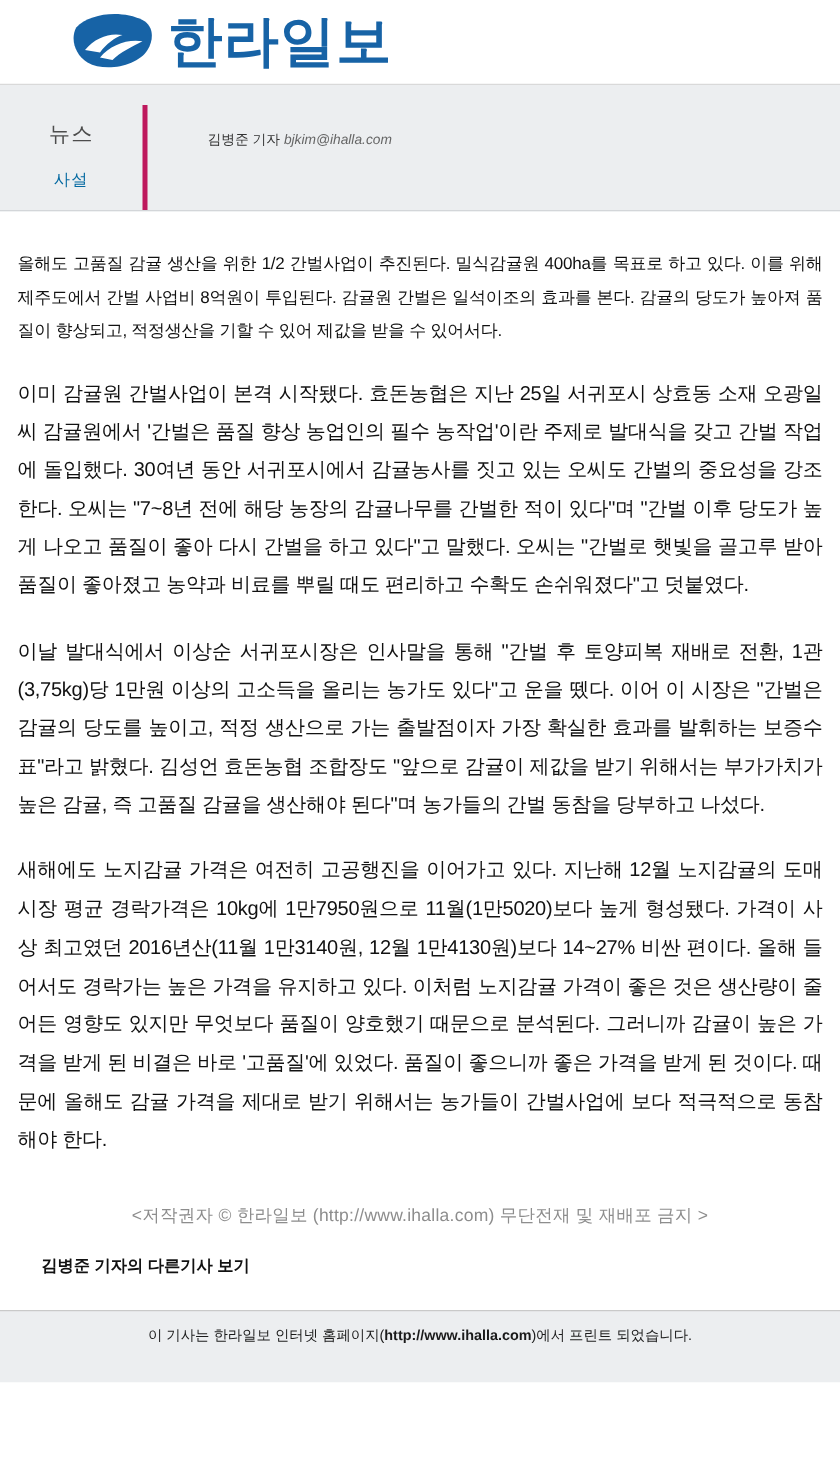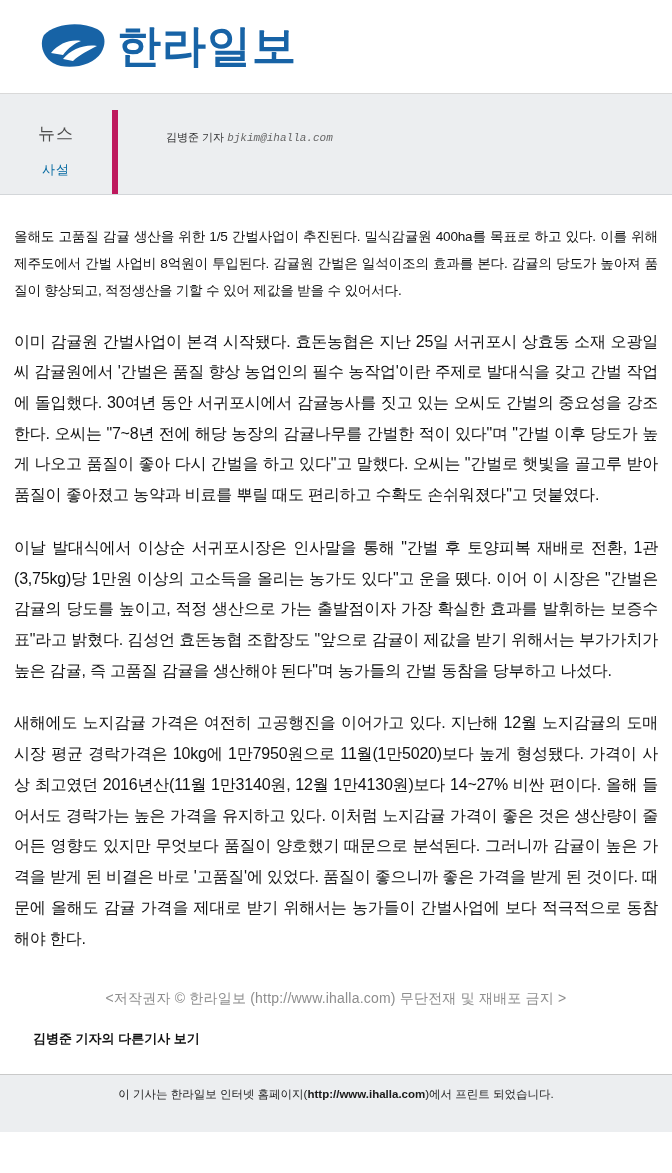--- a/index.html
+++ b/index.html
@@ -13,25 +13,25 @@
     font-family: "Liberation Sans", sans-serif;
     color: #1a1a1a;
   }
   .page {
     width: 672px;
     position: relative;
   }
 
   
   .masthead {
-    height: 94px;
+    height: 68px;
     border-bottom: 1px solid #d9d9d9;
     display: flex;
     align-items: center;
-    padding-left: 41px;
+    padding-left: 58px;
     background: #ffffff;
   }
   .logo-wrap {
     display: flex;
     align-items: center;
     gap: 10px;
   }
   .logo-mark {
     width: 66px;
     height: 52px;
@@ -55,21 +55,21 @@
   }
   .title-row {
     display: flex;
     align-items: flex-start;
   }
   .kicker-col {
     width: 118px;
     flex: 0 0 118px;
     text-align: center;
     padding-top: 12px;
-    border-right: 6px solid #be185d;
+    border-right: 4px solid #be185d;
     min-height: 84px;
   }
   .kicker-main {
     font-size: 17px;
     color: #4d4d4d;
     letter-spacing: 1px;
   }
   .kicker-sub {
     font-size: 13px;
     color: #0369a1;
@@ -90,21 +90,20 @@
   .byline {
     margin-top: 16px;
     font-size: 11px;
     color: #555555;
     padding-left: 30px;
   }
   .byline .reporter { color: #333333; }
   .byline .email {
     color: #666666;
     font-style: italic;
-    font-family: Liberation Mono, monospace;
   }
   .pubdate {
     text-align: right;
     font-size: 11px;
     color: #5a5a5a;
     padding: 16px 18px 10px 0;
     letter-spacing: 0.2px;
   }
 
   
@@ -186,21 +185,21 @@
       <div class="headline-col">
         <div class="byline">
           <span class="reporter">김병준 기자</span>
           <span class="email">bjkim@ihalla.com</span>
         </div>
       </div>
     </div>
   </div>
 
   <div class="article">
-    <p class="lead">올해도 고품질 감귤 생산을 위한 1/5 간벌사업이 추진된다. 밀식감귤원 400ha를 목표로 하고 있다. 이를 위해 제주도에서 간벌 사업비 8억원이 투입된다. 감귤원 간벌은 일석이조의 효과를 본다. 감귤의 당도가 높아져 품질이 향상되고, 적정생산을 기할 수 있어 제값을 받을 수 있어서다.</p>
+    <p class="lead">올해도 고품질 감귤 생산을 위한 1/2 간벌사업이 추진된다. 밀식감귤원 400ha를 목표로 하고 있다. 이를 위해 제주도에서 간벌 사업비 8억원이 투입된다. 감귤원 간벌은 일석이조의 효과를 본다. 감귤의 당도가 높아져 품질이 향상되고, 적정생산을 기할 수 있어 제값을 받을 수 있어서다.</p>
     <p>이미 감귤원 간벌사업이 본격 시작됐다. 효돈농협은 지난 25일 서귀포시 상효동 소재 오광일씨 감귤원에서 '간벌은 품질 향상 농업인의 필수 농작업'이란 주제로 발대식을 갖고 간벌 작업에 돌입했다. 30여년 동안 서귀포시에서 감귤농사를 짓고 있는 오씨도 간벌의 중요성을 강조한다. 오씨는 "7~8년 전에 해당 농장의 감귤나무를 간벌한 적이 있다"며 "간벌 이후 당도가 높게 나오고 품질이 좋아 다시 간벌을 하고 있다"고 말했다. 오씨는 "간벌로 햇빛을 골고루 받아 품질이 좋아졌고 농약과 비료를 뿌릴 때도 편리하고 수확도 손쉬워졌다"고 덧붙였다.</p>
     <p>이날 발대식에서 이상순 서귀포시장은 인사말을 통해 "간벌 후 토양피복 재배로 전환, 1관(3,75kg)당 1만원 이상의 고소득을 올리는 농가도 있다"고 운을 뗐다. 이어 이 시장은 "간벌은 감귤의 당도를 높이고, 적정 생산으로 가는 출발점이자 가장 확실한 효과를 발휘하는 보증수표"라고 밝혔다. 김성언 효돈농협 조합장도 "앞으로 감귤이 제값을 받기 위해서는 부가가치가 높은 감귤, 즉 고품질 감귤을 생산해야 된다"며 농가들의 간벌 동참을 당부하고 나섰다.</p>
     <p>새해에도 노지감귤 가격은 여전히 고공행진을 이어가고 있다. 지난해 12월 노지감귤의 도매시장 평균 경락가격은 10kg에 1만7950원으로 11월(1만5020)보다 높게 형성됐다. 가격이 사상 최고였던 2016년산(11월 1만3140원, 12월 1만4130원)보다 14~27% 비싼 편이다. 올해 들어서도 경락가는 높은 가격을 유지하고 있다. 이처럼 노지감귤 가격이 좋은 것은 생산량이 줄어든 영향도 있지만 무엇보다 품질이 양호했기 때문으로 분석된다. 그러니까 감귤이 높은 가격을 받게 된 비결은 바로 '고품질'에 있었다. 품질이 좋으니까 좋은 가격을 받게 된 것이다. 때문에 올해도 감귤 가격을 제대로 받기 위해서는 농가들이 간벌사업에 보다 적극적으로 동참해야 한다.</p>
   </div>
 
   <div class="copyright">&lt;저작권자 © 한라일보 (http://www.ihalla.com) 무단전재 및 재배포 금지 &gt;</div>
 
   <div class="more-link">김병준 기자의 다른기사 보기</div>
 
   <div class="footer">

